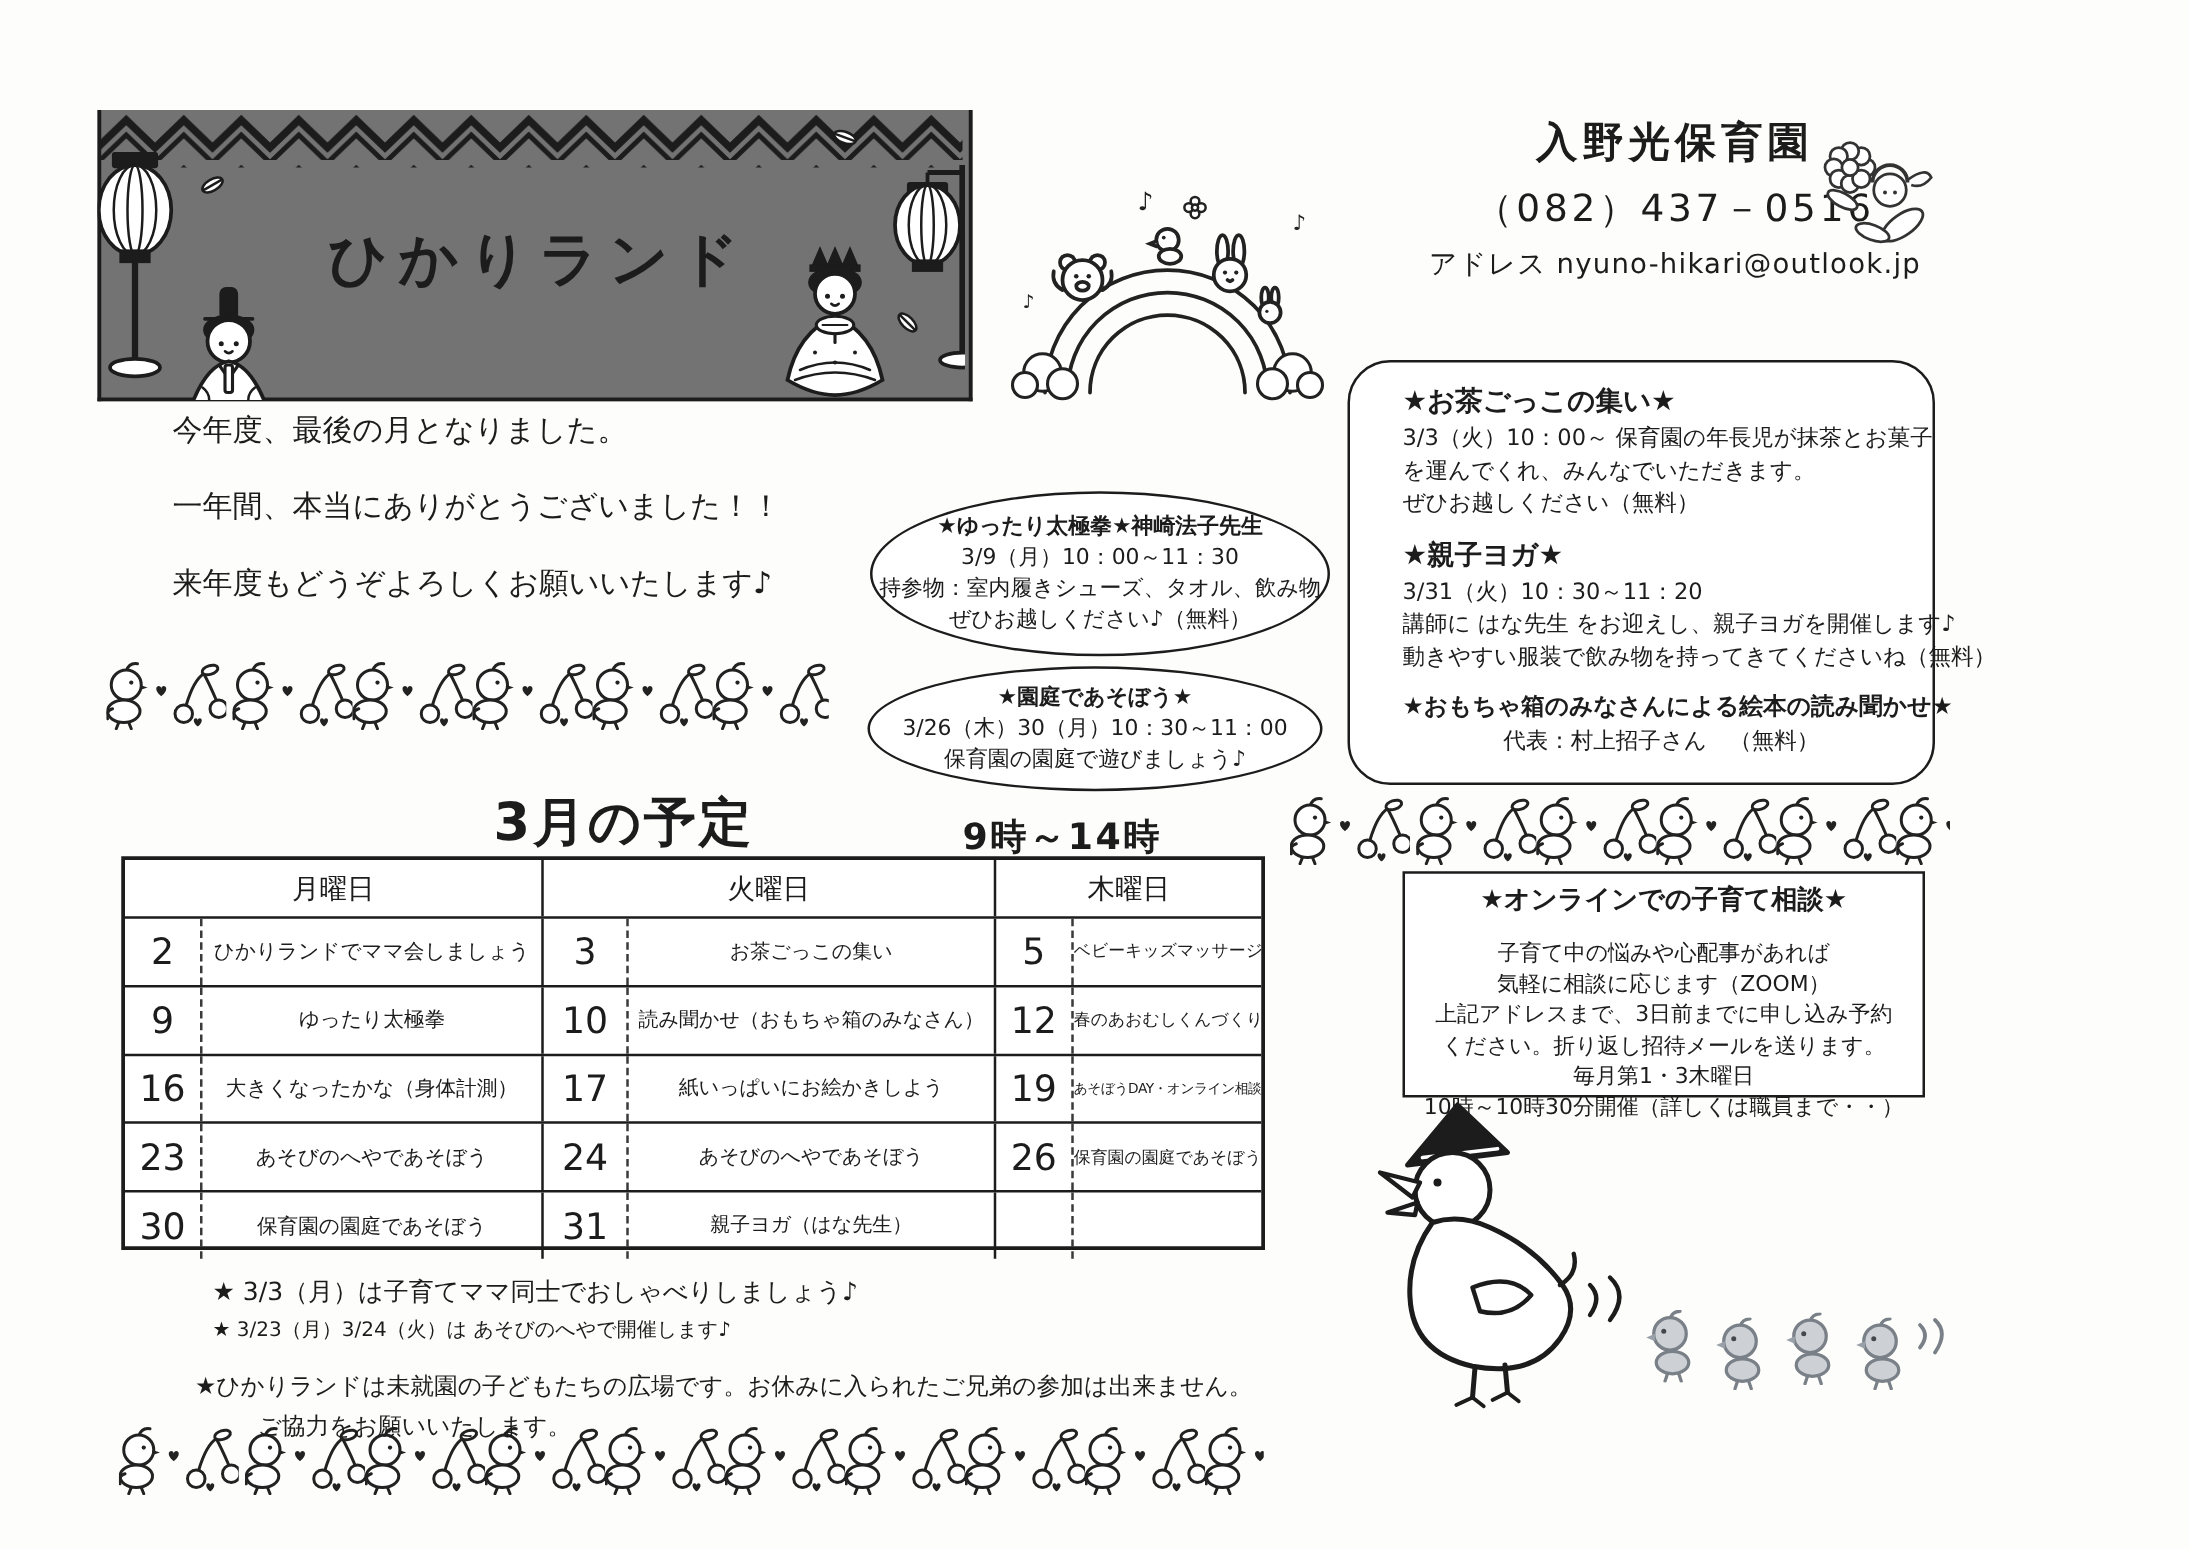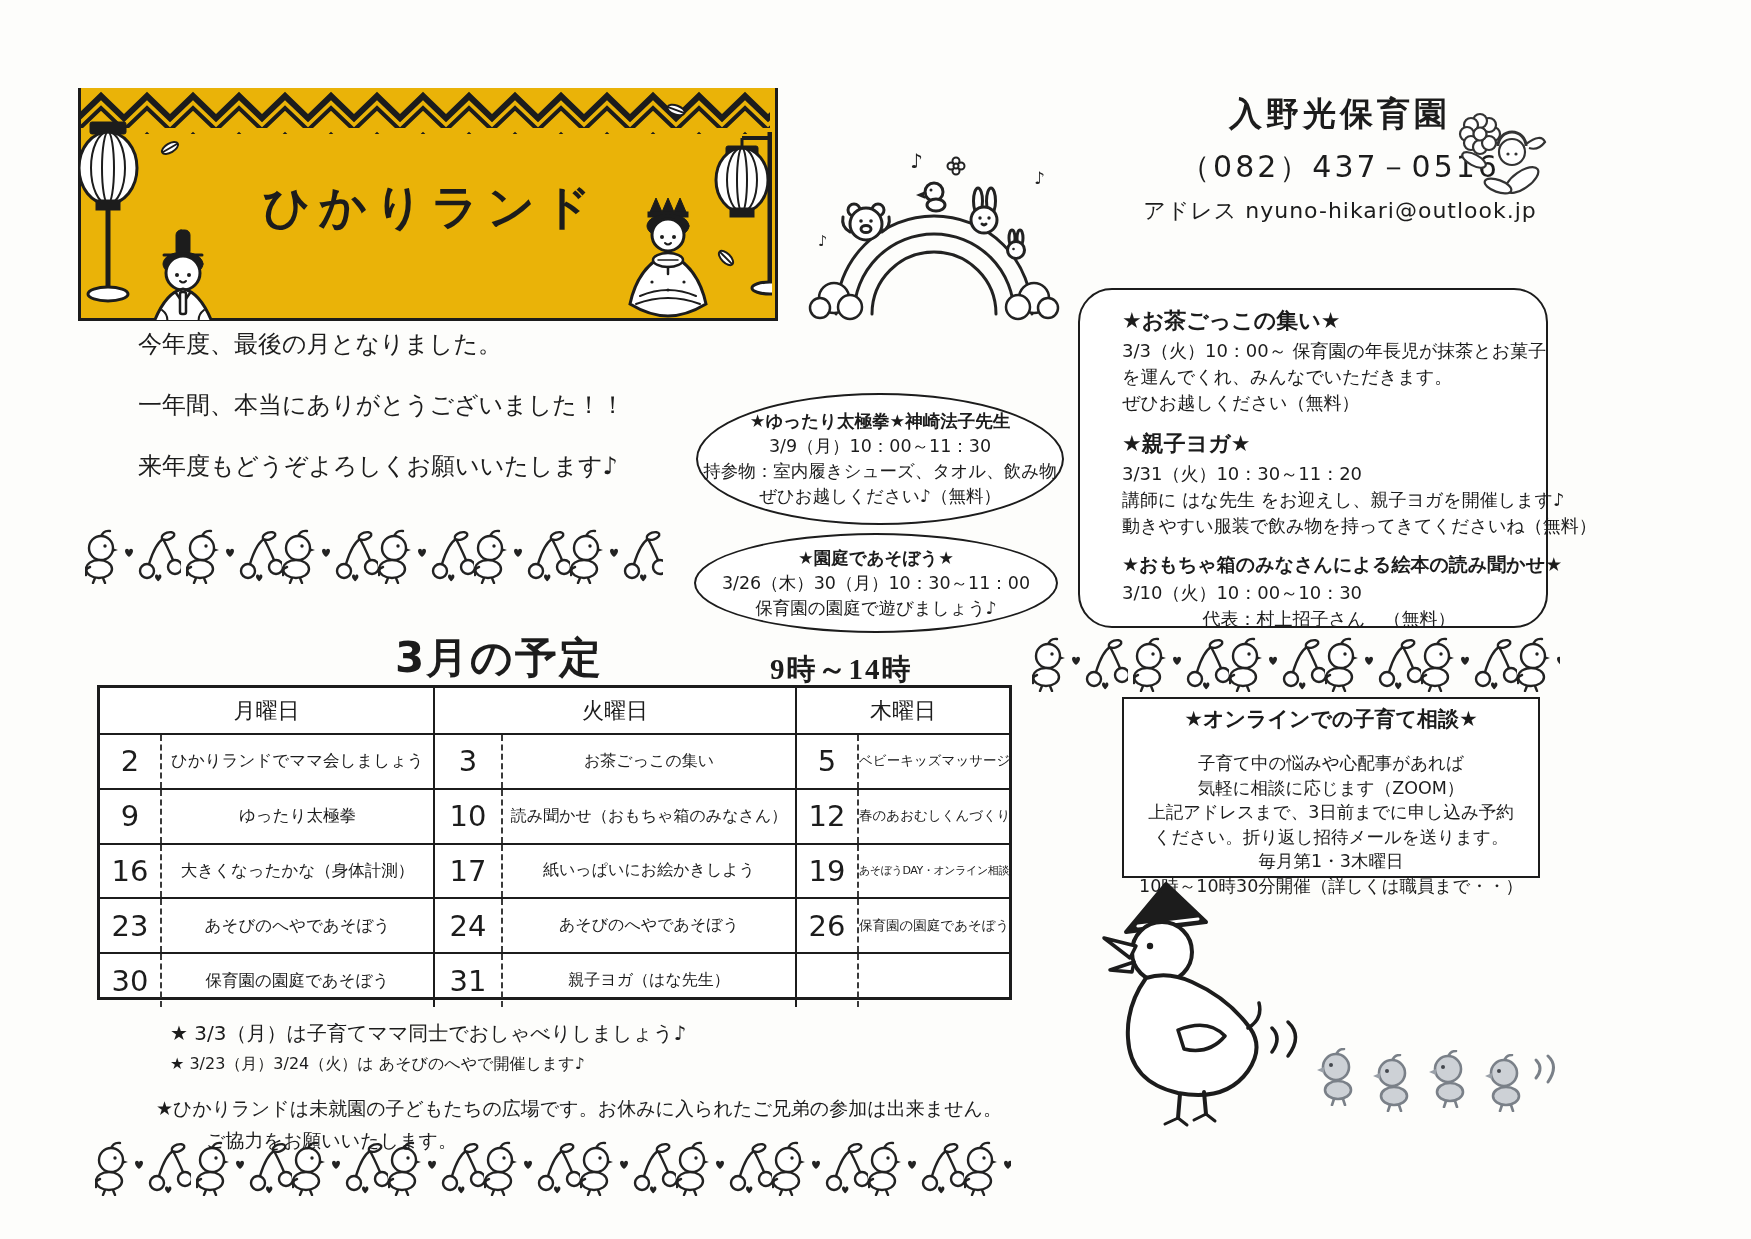--- a/index.html
+++ b/index.html
@@ -5,21 +5,21 @@
   html,body{margin:0;padding:0;background:#e8e8e8;}
   .page{
     position:relative;width:1751px;height:1239px;background:#fdfdfb;
     font-family:"DejaVu Sans","Liberation Sans",sans-serif;color:#1c1c1c;
     overflow:hidden;
   }
   .abs{position:absolute;}
   svg{display:block;}
 
   
-  .banner{left:78px;top:88px;width:694px;height:230px;border:3px solid #1c1c1c;border-top:none;background:#eab308;}
+  .banner{left:78px;top:88px;width:694px;height:230px;border:3px solid #1c1c1c;border-top:none;background:#737373;}
   .banner-art{position:absolute;left:-3px;top:0;width:694px;height:232px;}
   .banner-title{position:absolute;left:160px;top:88px;width:380px;text-align:center;
     font-size:47px;font-weight:900;letter-spacing:8px;}
 
   
   .contact{left:1140px;top:92px;width:400px;text-align:center;}
   .org-name{font-size:33px;font-weight:600;letter-spacing:4px;}
   .phone{font-size:30px;font-weight:500;letter-spacing:3px;margin-top:10px;}
   .mail{font-size:22px;margin-top:8px;letter-spacing:1px;}
   .fairy{left:1452px;top:100px;}
@@ -42,21 +42,21 @@
   .ev-title{font-size:22px;font-weight:800;margin-bottom:2px;white-space:nowrap;}
   .ev-title.long{font-size:19px;}
   .ev-line{font-size:18px;line-height:26px;white-space:nowrap;font-weight:500;}
 
   
   .decor-row{overflow:hidden;white-space:nowrap;height:58px;}
   .decor-unit{display:inline-block;width:96px;height:56px;}
 
   
   .cal-title{left:384px;top:630px;width:230px;text-align:center;font-size:42px;font-weight:900;letter-spacing:2px;}
-  .cal-hours{left:770px;top:650px;font-size:29px;font-weight:900;letter-spacing:2px;font-family:Liberation Serif, serif;}
+  .cal-hours{left:770px;top:650px;font-size:29px;font-weight:900;letter-spacing:2px;}
   .cal-table{left:97px;top:685px;width:915px;height:315px;border:3px solid #1c1c1c;background:#fff;box-sizing:border-box;}
   .cal-head,.cal-row{display:grid;grid-template-columns:335px 362px 1fr;}
   .cal-head{height:45px;}
   .cal-row{height:52.8px;border-top:2.5px solid #1c1c1c;}
   .cal-hcell{display:flex;align-items:center;justify-content:center;font-size:22px;font-weight:500;
     border-right:2.5px solid #1c1c1c;}
   .cal-hcell:last-child{border-right:none;}
   .cal-cell{display:flex;align-items:stretch;border-right:2.5px solid #1c1c1c;}
   .cal-cell:last-child{border-right:none;}
   .date{display:flex;align-items:center;justify-content:center;font-size:29px;font-weight:500;
@@ -304,21 +304,20 @@
       <div class="ev-line">ぜひお越しください（無料）</div>
     </div>
     <div class="ev">
       <div class="ev-title">★親子ヨガ★</div>
       <div class="ev-line">3/31（火）10：30～11：20</div>
       <div class="ev-line">講師に はな先生 をお迎えし、親子ヨガを開催します♪</div>
       <div class="ev-line">動きやすい服装で飲み物を持ってきてくださいね（無料）</div>
     </div>
     <div class="ev">
       <div class="ev-title long">★おもちゃ箱のみなさんによる絵本の読み聞かせ★</div>
-      <div class="ev-line">3/10（火）10：00～10：30</div>
       <div class="ev-line" style="text-align:center">代表：村上招子さん　（無料）</div>
     </div>
   </div>
 
   <div class="abs decor-row" style="left:85px;top:528px;width:578px">
     <svg class="decor-unit">
         <use href="#decor-unit-sym"></use>
       </svg>
   <svg class="decor-unit">
         <use href="#decor-unit-sym"></use>

